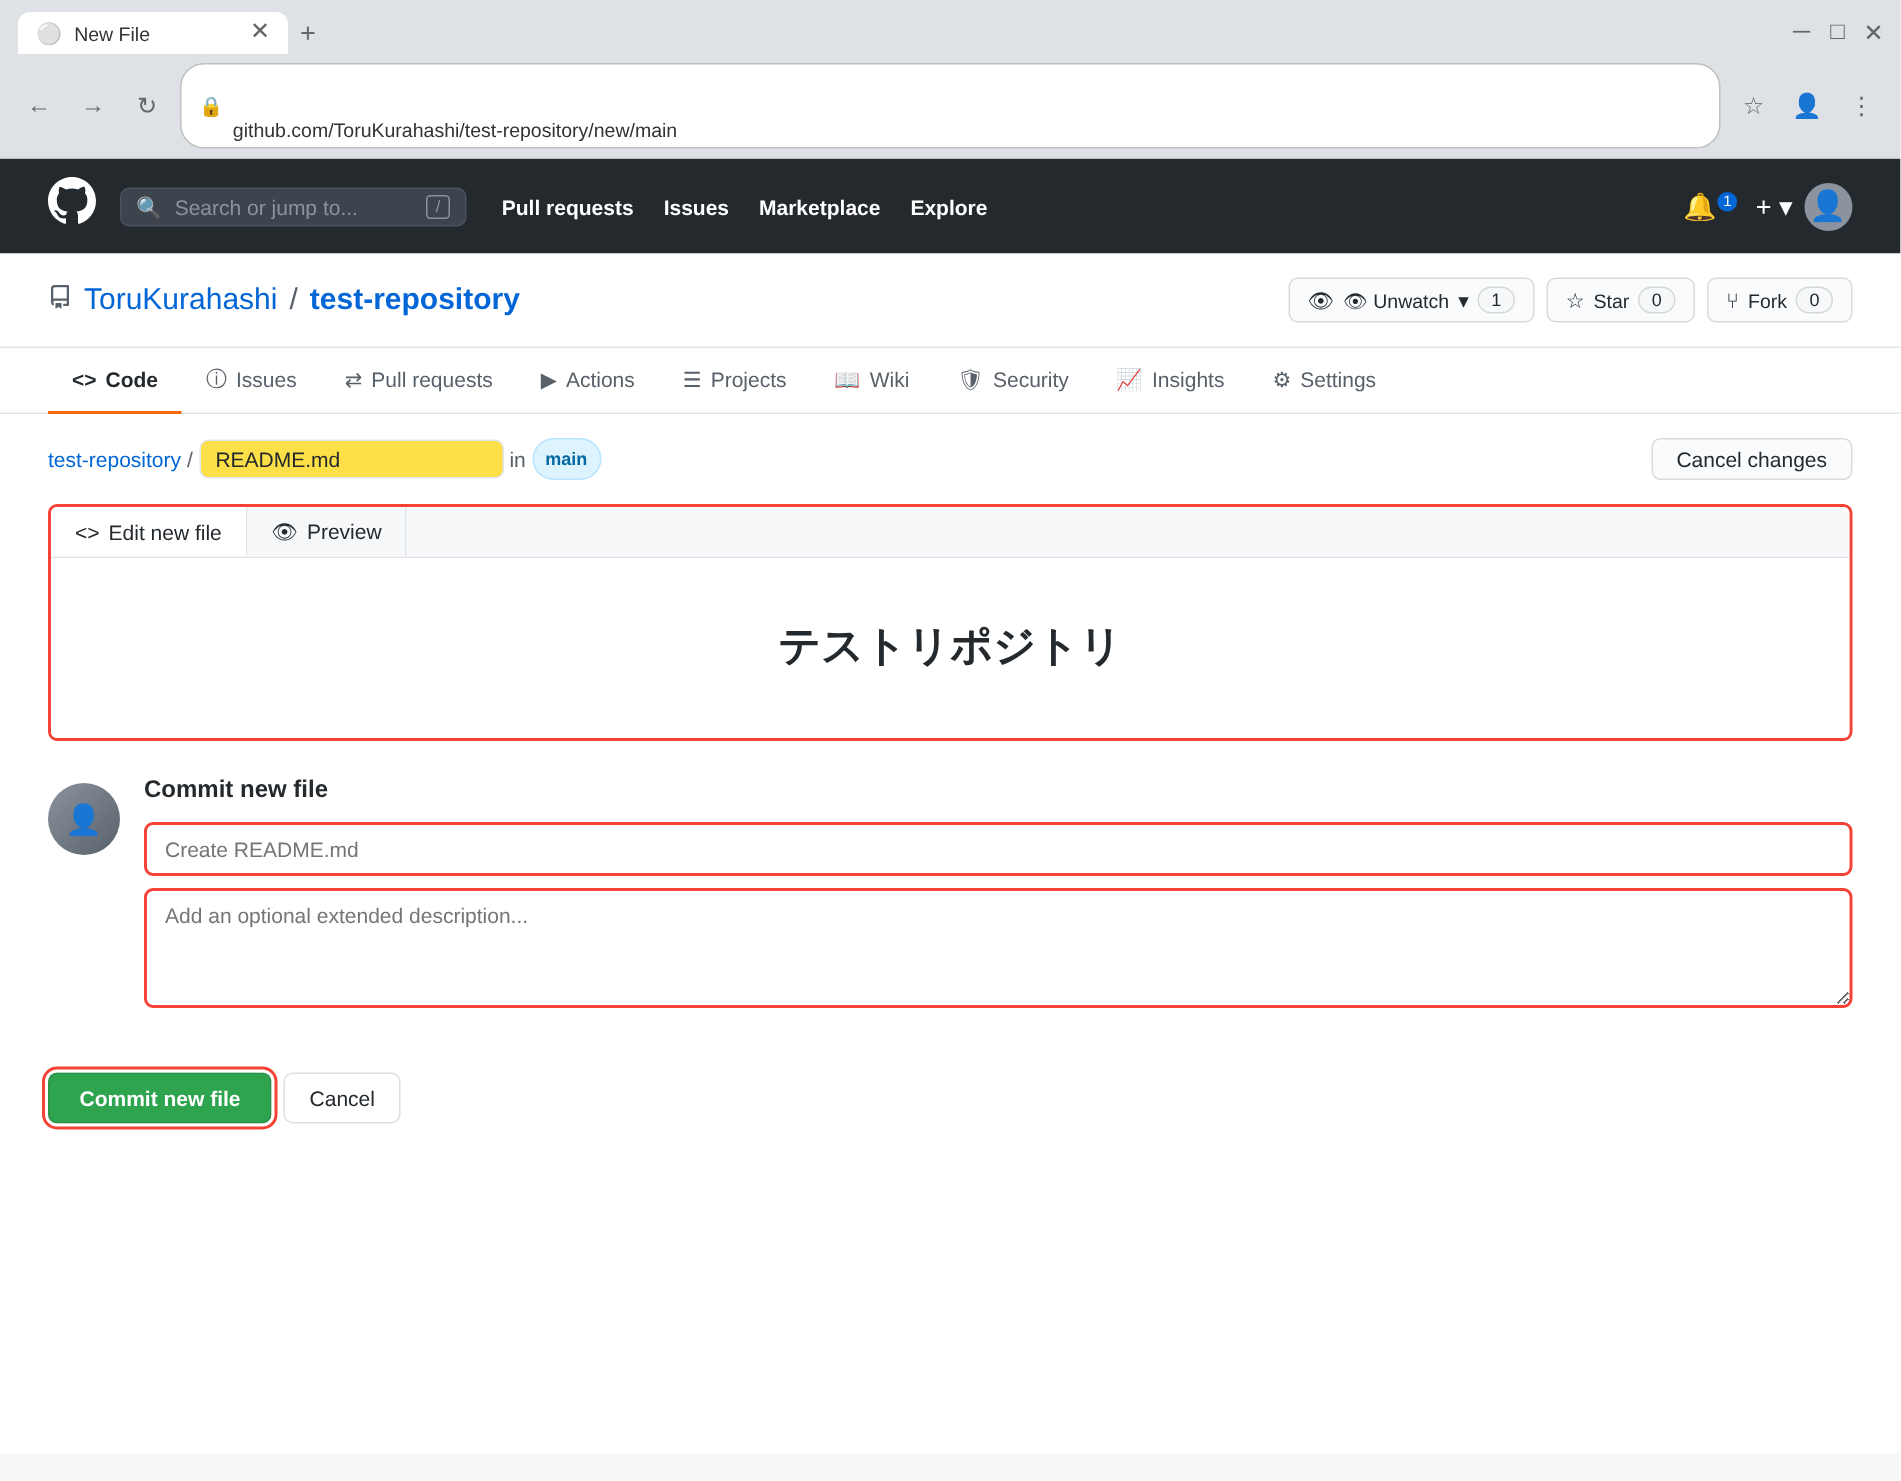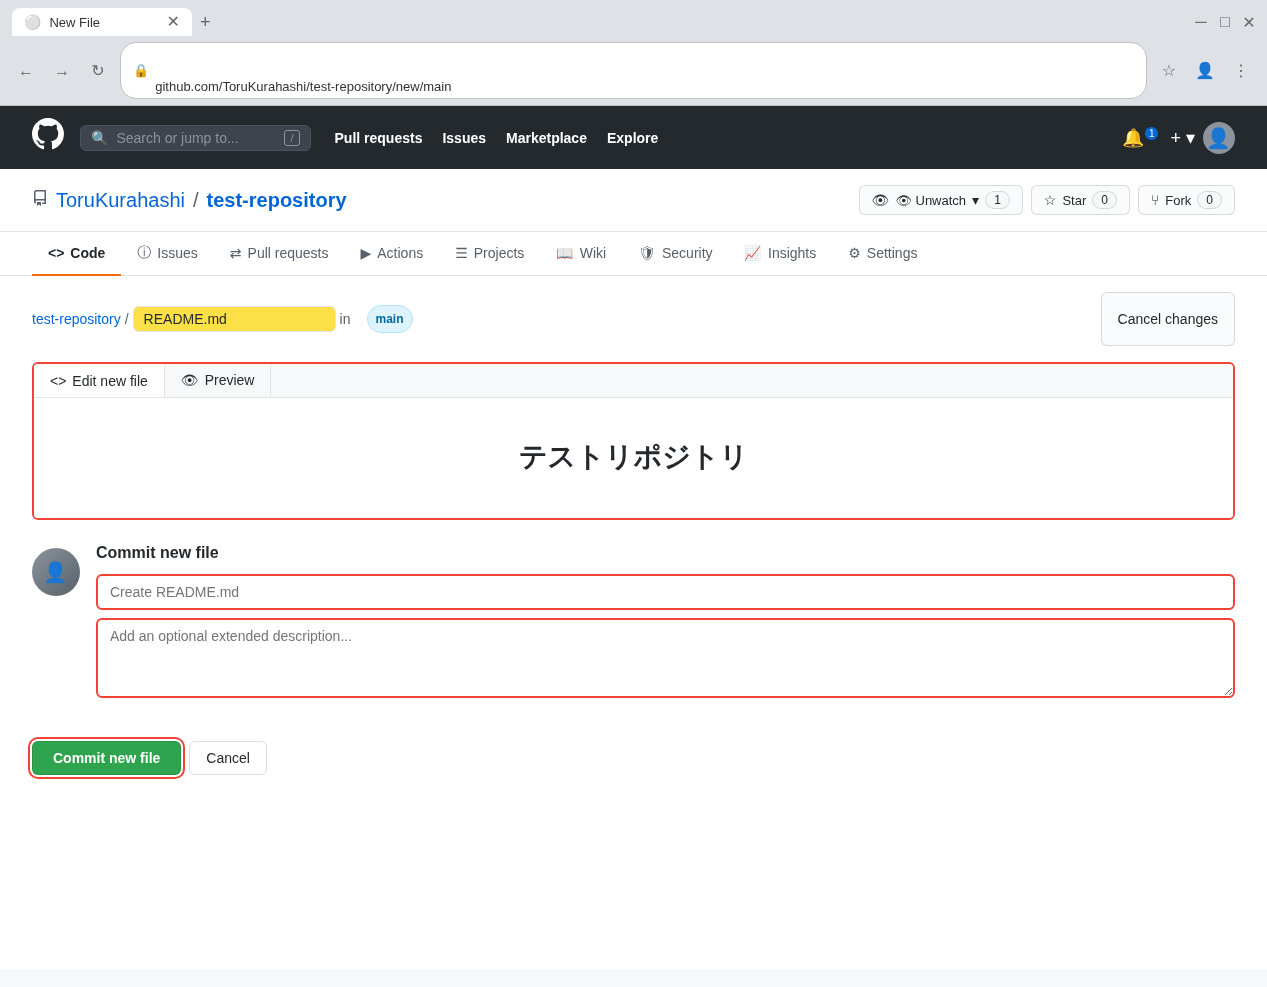--- a/index.html
+++ b/index.html
@@ -54,24 +54,24 @@
     .repo-tabs { padding: 0 32px; border-bottom: 1px solid #e1e4e8; display: flex; gap: 0; }
     .repo-tab { display: flex; align-items: center; gap: 6px; padding: 12px 16px; font-size: 14px; cursor: pointer; color: #586069; text-decoration: none; border-bottom: 2px solid transparent; margin-bottom: -1px; }
     .repo-tab.active { color: #24292e; font-weight: 600; border-bottom-color: #f66a0a; }
 
     
     .breadcrumb-bar { padding: 16px 32px; display: flex; align-items: center; justify-content: space-between; }
     .breadcrumb { display: flex; align-items: center; gap: 4px; font-size: 14px; }
     .breadcrumb-link { color: #0366d6; cursor: pointer; text-decoration: none; }
     .breadcrumb-sep { color: #586069; }
     .breadcrumb-input { border: 1px solid #e1e4e8; border-radius: 6px; padding: 4px 10px; font-size: 14px; color: #24292e; background: #fde047; }
-    .breadcrumb-branch { display: flex; align-items: center; gap: 16px; }
+    .breadcrumb-branch { display: flex; align-items: center; gap: 4px; }
     .branch-label { color: #586069; font-size: 14px; }
     .branch-badge { background: #ddf4ff; color: #0369a1; border: 1px solid #b6e3ff; border-radius: 20px; padding: 6px 8px; font-size: 12px; font-weight: 600; }
-    .cancel-changes-btn { background: #fafbfc; border: 1px solid rgba(27,31,35,0.15); border-radius: 6px; padding: 18px 16px; font-size: 14px; cursor: pointer; color: #24292e; }
+    .cancel-changes-btn { background: #fafbfc; border: 1px solid rgba(27,31,35,0.15); border-radius: 6px; padding: 5px 16px; font-size: 14px; cursor: pointer; color: #24292e; }
 
     
     .editor-area { margin: 0 32px; border: 2px solid #f44336; border-radius: 6px; overflow: hidden; }
     .editor-tabs { display: flex; border-bottom: 1px solid #e1e4e8; background: #f6f8fa; }
     .editor-tab { display: flex; align-items: center; gap: 6px; padding: 8px 16px; font-size: 14px; cursor: pointer; background: #fff; border-right: 1px solid #e1e4e8; }
     .editor-tab.preview { background: #f6f8fa; border-bottom: 1px solid #f6f8fa; }
     .editor-preview-content { padding: 40px 60px; min-height: 120px; background: #fff; }
     .preview-heading { font-size: 2em; font-weight: 700; color: #24292e; text-align: center; }
 
     

